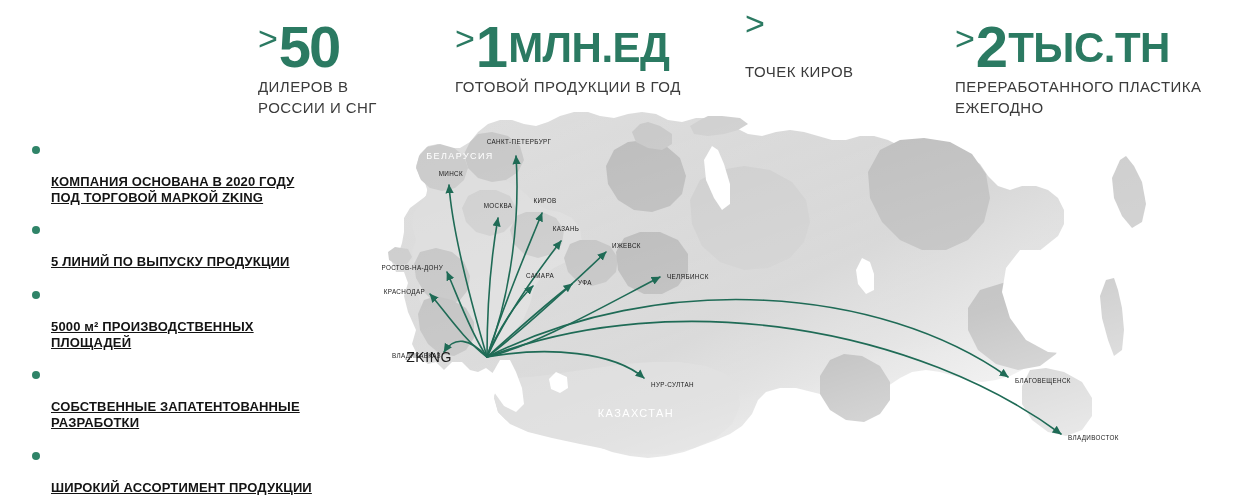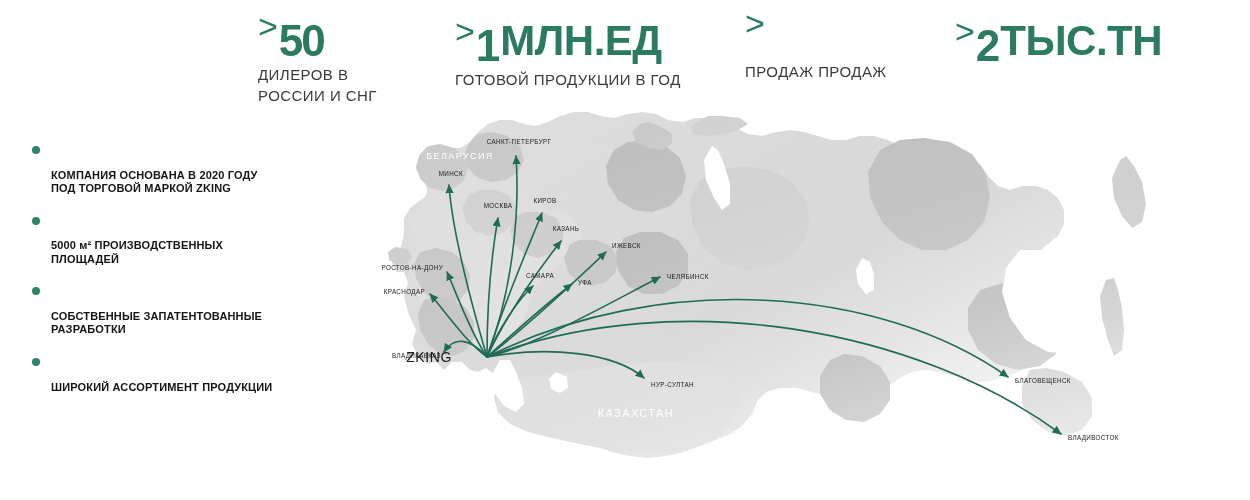--- a/index.html
+++ b/index.html
@@ -49,21 +49,21 @@
     font-size: 34px;
     font-weight: 400;
     color: #2b7a62;
     line-height: 1;
     position: relative;
     top: -16px;
     margin-right: 1px;
     font-family: "Liberation Sans", sans-serif;
   }
   .stat-num {
-    font-size: 44px;
+    font-size: 58px;
     font-weight: 700;
     color: #2b7a62;
     letter-spacing: -2px;
     line-height: 0.85;
   }
   .stat-unit {
     font-size: 42px;
     font-weight: 700;
     color: #2b7a62;
     letter-spacing: -0.5px;
@@ -91,26 +91,27 @@
   #bullets {
     position: absolute;
     left: 32px;
     top: 142px;
     width: 352px;
   }
   .bullet {
     position: relative;
     padding-left: 19px;
     margin-bottom: 17px;
-    font-size: 11px;
+    font-size: 13px;
     font-weight: 700;
     color: #141414;
     letter-spacing: 0.15px;
     line-height: 1.22;
     white-space: pre-line;
+    text-decoration: underline;
   }
   .bullet .dot {
     position: absolute;
     left: 0;
     top: 4px;
     width: 8px;
     height: 8px;
     border-radius: 50%;
     background: #2f8468;
   }
@@ -314,41 +315,47 @@
         <span class="stat-num">1</span>
         <span class="stat-unit">МЛН.ЕД</span>
       </div>
       <div class="stat-sub">ГОТОВОЙ ПРОДУКЦИИ В ГОД</div>
     </div>
 
     <div class="stat s3">
       <div class="stat-line">
         <span class="stat-gt">&gt;</span>
       </div>
-      <div class="stat-sub">ПРОДАЖ ПРОДАЖ</div>
+      <div class="stat-sub">ТОЧЕК КИРОВ</div>
     </div>
 
     <div class="stat s4">
       <div class="stat-line">
         <span class="stat-gt">&gt;</span>
         <span class="stat-num">2</span>
         <span class="stat-unit">ТЫС.ТН</span>
       </div>
+      <div class="stat-sub">ПЕРЕРАБОТАННОГО ПЛАСТИКА
+ЕЖЕГОДНО</div>
     </div>
 
   </div>
 
   <div id="bullets">
     <div class="bullet">
       <span class="dot"></span>
       <span>КОМПАНИЯ ОСНОВАНА В 2020 ГОДУ
 ПОД ТОРГОВОЙ МАРКОЙ ZKING</span>
     </div>
     <div class="bullet">
       <span class="dot"></span>
+      <span>5 ЛИНИЙ ПО ВЫПУСКУ ПРОДУКЦИИ</span>
+    </div>
+    <div class="bullet">
+      <span class="dot"></span>
       <span>5000 м² ПРОИЗВОДСТВЕННЫХ
 ПЛОЩАДЕЙ</span>
     </div>
     <div class="bullet">
       <span class="dot"></span>
       <span>СОБСТВЕННЫЕ ЗАПАТЕНТОВАННЫЕ
 РАЗРАБОТКИ</span>
     </div>
     <div class="bullet">
       <span class="dot"></span>

